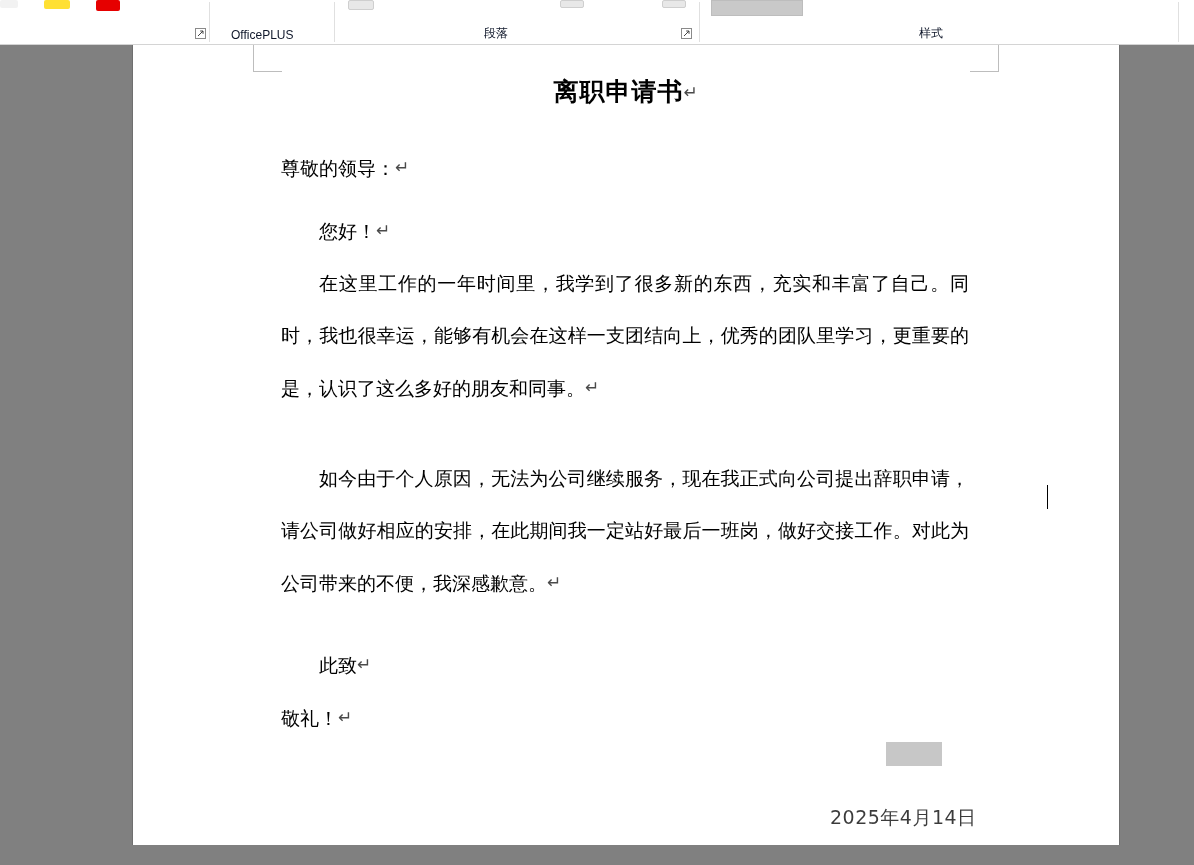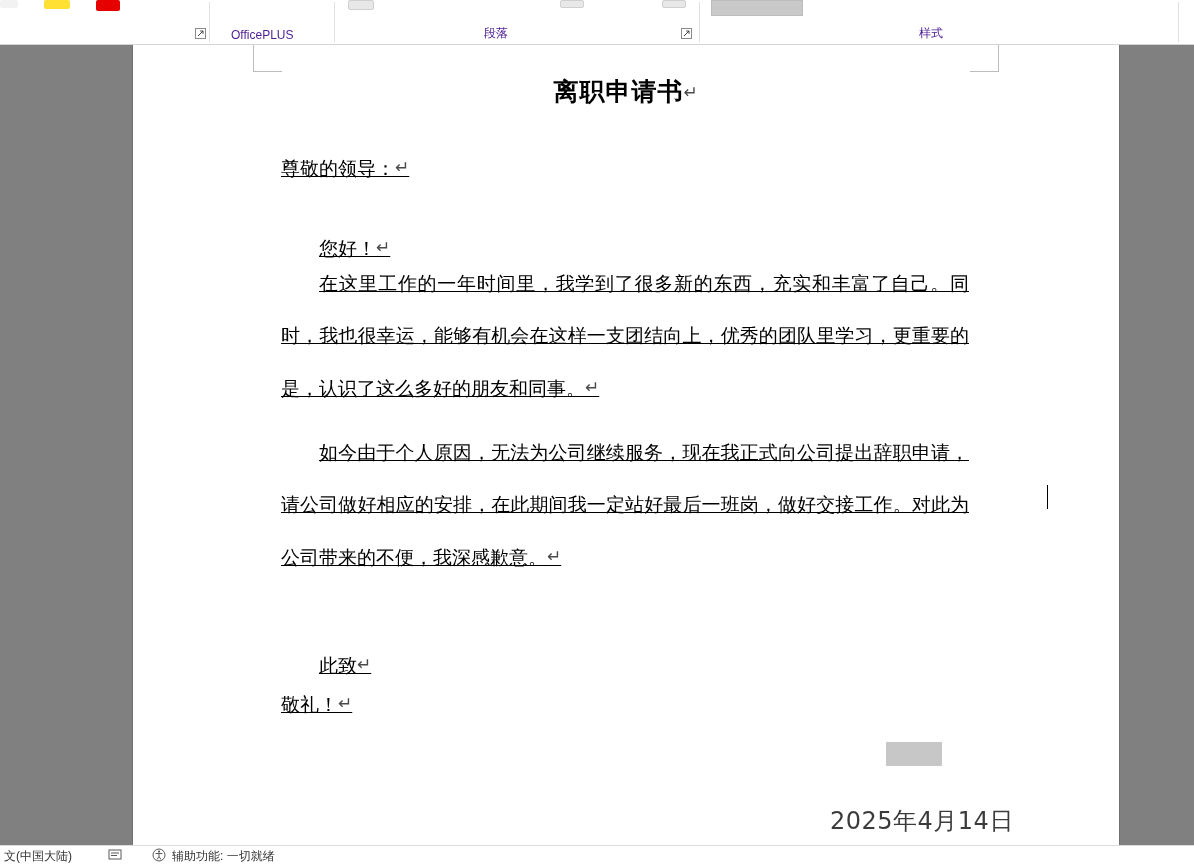--- a/index.html
+++ b/index.html
@@ -34,21 +34,21 @@
     position: absolute;
     top: 2px;
     width: 1px;
     height: 40px;
     background: #e0e0e0;
   }
   .group-label {
     position: absolute;
     bottom: 2px;
     font-size: 12px;
-    color: #4c1d95;
+    color: #0f172a;
     white-space: nowrap;
   }
   .dialog-launcher {
     position: absolute;
     bottom: 4px;
     width: 12px;
     height: 12px;
     color: #666;
     font-size: 9px;
     line-height: 12px;
@@ -148,34 +148,33 @@
 
   .para {
     position: absolute;
     left: 148px;
     width: 688px;
     font-family: "DejaVu Sans", "Liberation Sans", sans-serif;
     font-size: 19px;
     line-height: 52px;
     color: #000;
     text-align: justify;
-    text-decoration: underline;
   }
   .indent2 { text-indent: 38px; }
 
   .redact {
     position: absolute;
     background: #c7c7c7;
     filter: blur(0.5px);
   }
 
   .date-line {
     position: absolute;
     font-family: "DejaVu Sans", "Liberation Sans", sans-serif;
-    font-size: 24px;
+    font-size: 19px;
     color: #1a1a1a;
     opacity: 0.85;
     letter-spacing: 0.5px;
   }
 
   
   .status-bar {
     position: absolute;
     left: 0;
     bottom: 0;
@@ -247,64 +246,44 @@
       <div class="doc-body">
 
         <div class="doc-title">
           <span>离职申请书</span><span class="pilcrow">↵</span>
         </div>
 
         <div class="para" style="top:96px;">
           <span>尊敬的领导：</span><span class="pilcrow">↵</span>
         </div>
 
-        <div class="para indent2" style="top:176px;">
+        <div class="para indent2" style="top:159px;">
           <span>您好！</span><span class="pilcrow">↵</span>
         </div>
 
         <div class="para indent2" style="top:212px;">
           <span>在这里工作的一年时间里，我学到了很多新的东西，充实和丰富了自己。同时，我也很幸运，能够有机会在这样一支团结向上，优秀的团队里学习，更重要的是，认识了这么多好的朋友和同事。</span><span class="pilcrow">↵</span>
         </div>
 
-        <div class="para indent2" style="top:381px;">
+        <div class="para indent2" style="top:407px;">
           <span>如今由于个人原因，无法为公司继续服务，现在我正式向公司提出辞职申请，请公司做好相应的安排，在此期间我一定站好最后一班岗，做好交接工作。对此为公司带来的不便，我深感歉意。</span><span class="pilcrow">↵</span>
         </div>
 
         <div class="para indent2" style="top:593px;">
           <span>此致</span><span class="pilcrow">↵</span>
         </div>
 
-        <div class="para" style="top:632px;">
+        <div class="para" style="top:646px;">
           <span>敬礼！</span><span class="pilcrow">↵</span>
         </div>
 
         <div class="redact" style="left:753px; top:697px; width:56px; height:24px;"></div>
 
         <div class="date-line" style="left:697px; top:760px;">2025年4月14日</div>
 
         <div style="position:absolute; left:914px; top:440px; width:1px; height:24px; background:#000;"></div>
       </div>
     </div>
 
   </div>
 
-  <div class="status-bar">
-    <div class="status-item" style="left:4px;">文(中国大陆)</div>
-
-    <div class="status-item" style="left:108px;">
-      <svg width="14" height="14" viewBox="0 0 14 14" aria-hidden="true">
-        <rect x="1" y="2" width="12" height="9" fill="#fff" stroke="#5a5a5a"></rect>
-        <path d="M3 5h8M3 7.5h6" stroke="#5a5a5a" stroke-width="1"></path>
-      </svg>
-    </div>
-
-    <div class="status-item" style="left:152px;">
-      <svg width="14" height="14" viewBox="0 0 14 14" aria-hidden="true">
-        <circle cx="7" cy="7" r="6" fill="none" stroke="#5a5a5a"></circle>
-        <circle cx="7" cy="3.6" r="1.1" fill="#5a5a5a"></circle>
-        <path d="M3.6 5.5h6.8M7 5.5v3M7 8.5l-2 3M7 8.5l2 3" stroke="#5a5a5a" stroke-width="1" fill="none"></path>
-      </svg>
-    </div>
-
-    <div class="status-item" style="left:172px;">辅助功能: 一切就绪</div>
-  </div>
 
 </div>
 
 </body></html>

